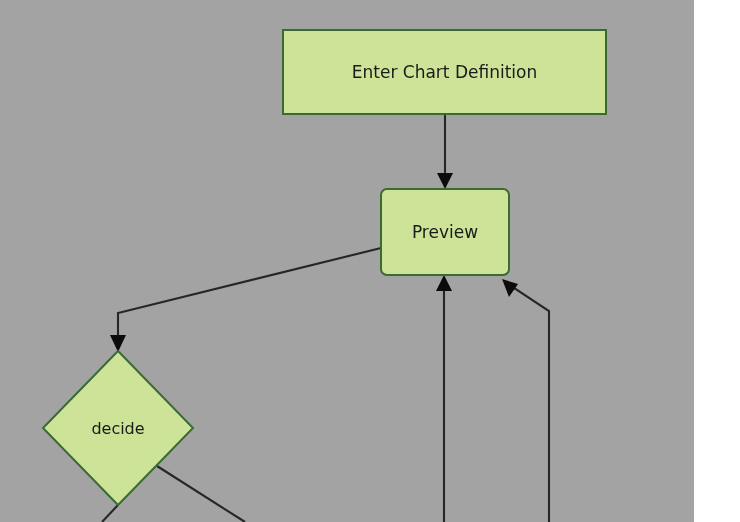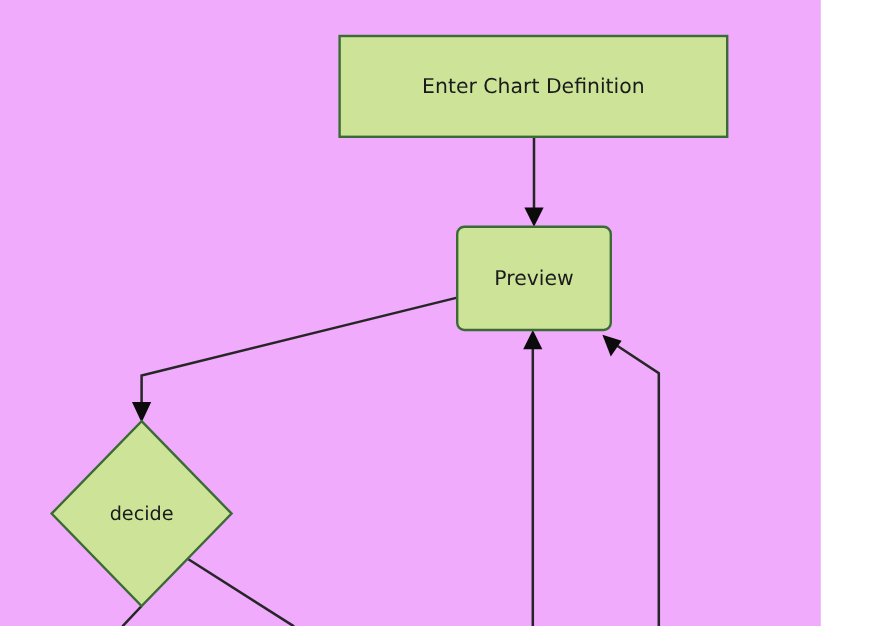--- a/index.html
+++ b/index.html
@@ -10,21 +10,22 @@
   body {
     width: 740px;
     height: 522px;
     overflow: hidden;
     font-family: "DejaVu Sans", "Liberation Sans", sans-serif;
   }
   #flowchart-canvas {
     position: relative;
     width: 684px;
     height: 522px;
-    background: #f0abfc;
+    background: #a3a3a3;
+    padding-left: 10px;
   }
   #flowchart-svg {
     position: absolute;
     top: 0;
     left: 0;
     width: 740px;
     height: 522px;
     display: block;
   }
   .node-label {

